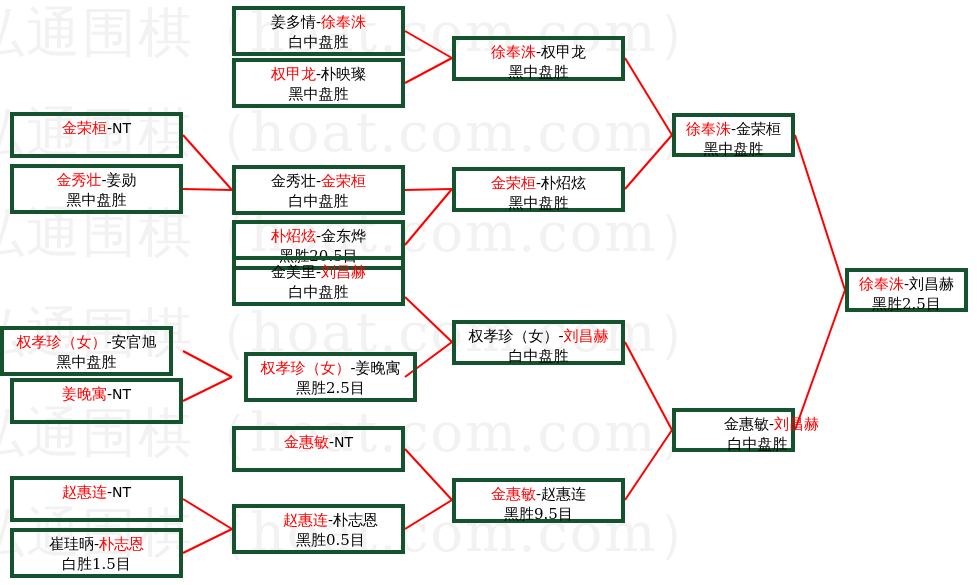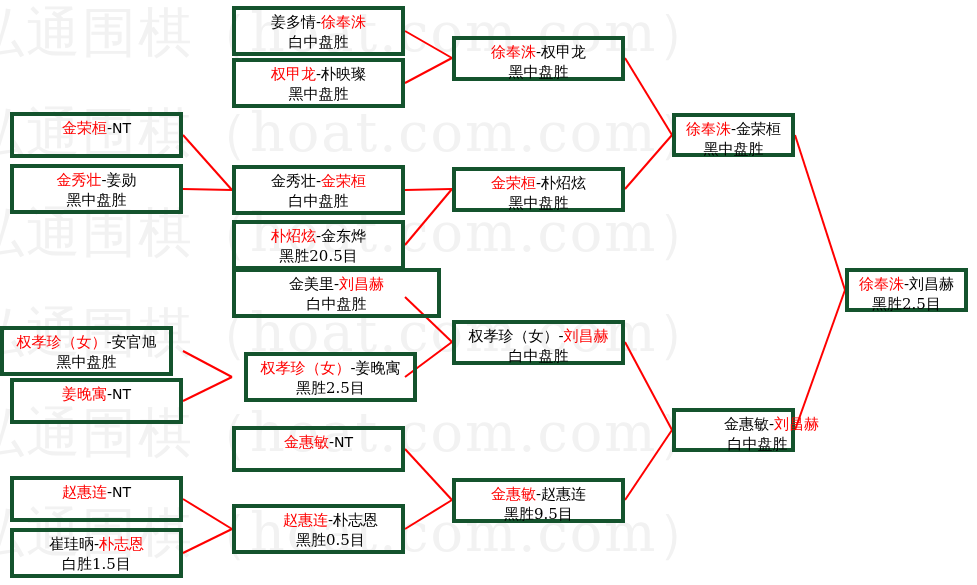--- a/index.html
+++ b/index.html
@@ -118,21 +118,21 @@
         <span class="ln2 res">黑中盘胜</span>
       </div>
       <div class="box" style="left: 232px; top: 165px; width: 173px; height: 50px;">
         <span class="ln1"><span class="p-blk">金秀壮</span><span class="sep">-</span><span class="p-red">金荣桓</span></span>
         <span class="ln2 res">白中盘胜</span>
       </div>
       <div class="box" style="left: 232px; top: 220px; width: 173px; height: 50px;">
         <span class="ln1"><span class="p-red">朴炤炫</span><span class="sep">-</span><span class="p-blk">金东烨</span></span>
         <span class="ln2 res">黑胜20.5目</span>
       </div>
-      <div class="box" style="left: 232px; top: 268px; width: 209px; height: 50px;">
+      <div class="box" style="left: 232px; top: 256px; width: 173px; height: 50px;">
         <span class="ln1"><span class="p-blk">金美里</span><span class="sep">-</span><span class="p-red">刘昌赫</span></span>
         <span class="ln2 res">白中盘胜</span>
       </div>
       <div class="box" style="left: 0; top: 326px; width: 173px; height: 50px;">
         <span class="ln1"><span class="p-red">权孝珍（女）</span><span class="sep">-</span><span class="p-blk">安官旭</span></span>
         <span class="ln2 res">黑中盘胜</span>
       </div>
       <div class="box" style="left: 10px; top: 378px; width: 173px; height: 46px;">
         <span class="ln1"><span class="p-red">姜晚寓</span><span class="sep">-</span><span class="p-blk nt">NT</span></span>
       </div>

